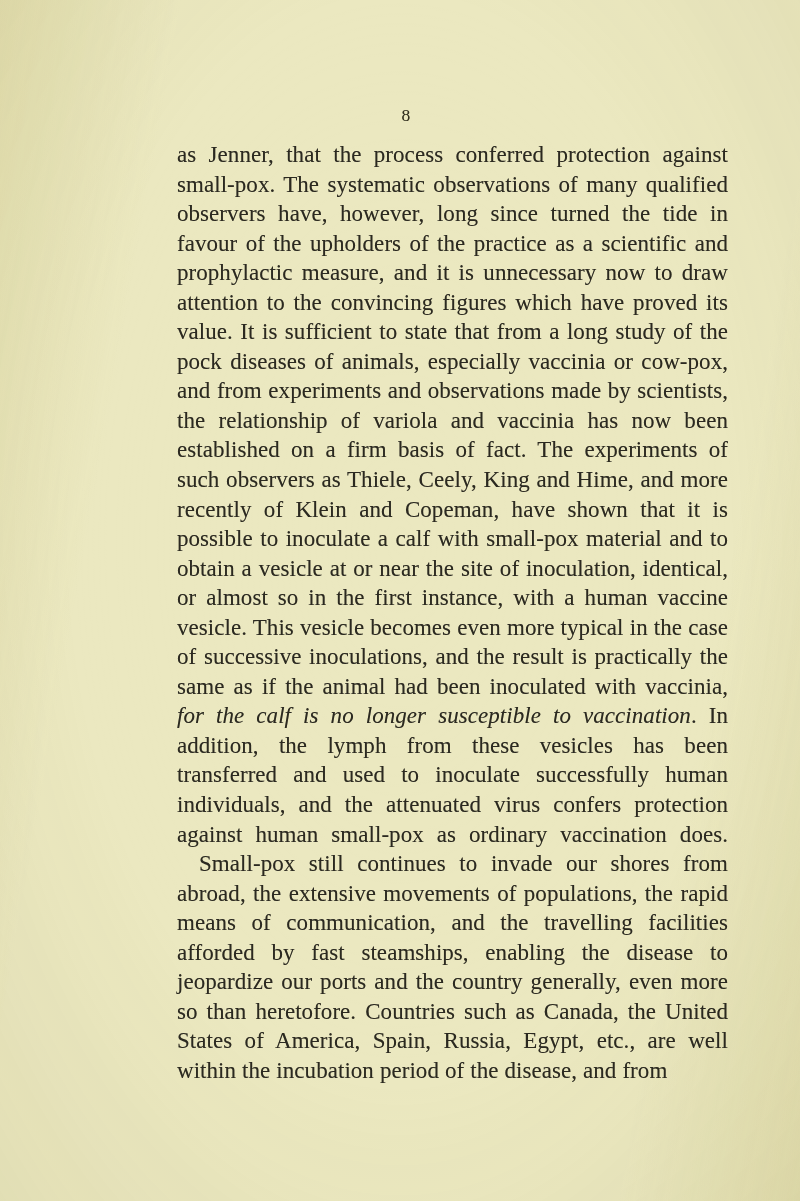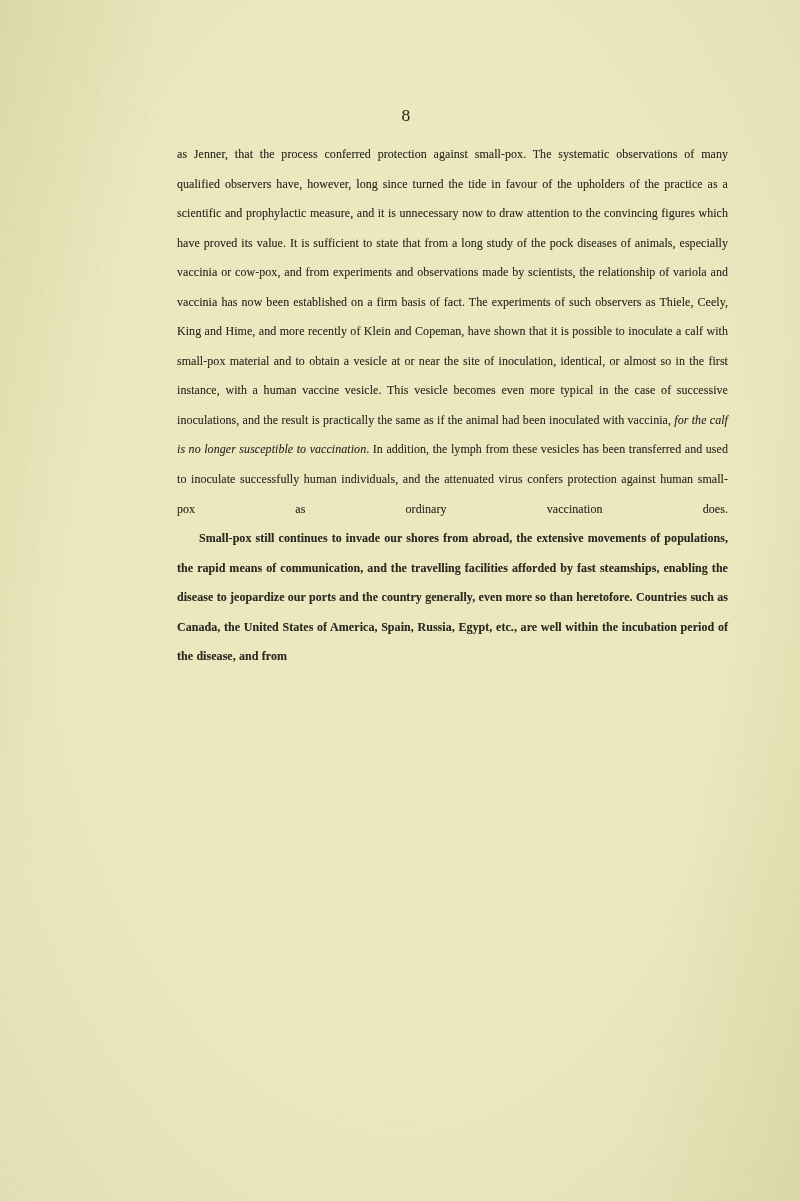--- a/index.html
+++ b/index.html
@@ -45,21 +45,21 @@
     letter-spacing: 0.2px;
     color: #33301f;
     text-indent: 12px; 
   }
 
   .text-block {
     position: absolute;
     left: 177px;
     top: 140px;
     width: 551px;
-    font-size: 12px;
+    font-size: 23px;
     line-height: 29.55px;
     text-align: justify;
     text-justify: inter-word;
     word-spacing: 0.2px;
     letter-spacing: 0.05px;
     -webkit-hyphens: none;
     hyphens: none;
   }
 
   .para {
@@ -71,21 +71,20 @@
     text-indent: 22px;
   }
 
   
   .para.justify-all {
     text-align-last: justify;
   }
 
   .para.last-ragged {
     text-align-last: left;
-    font-weight: bold;
   }
 
   em.phrase {
     font-style: italic;
   }
 
   
   .text-block, .page-number {
     text-shadow: 0 0 0.55px rgba(43,41,32,0.33);
   }

